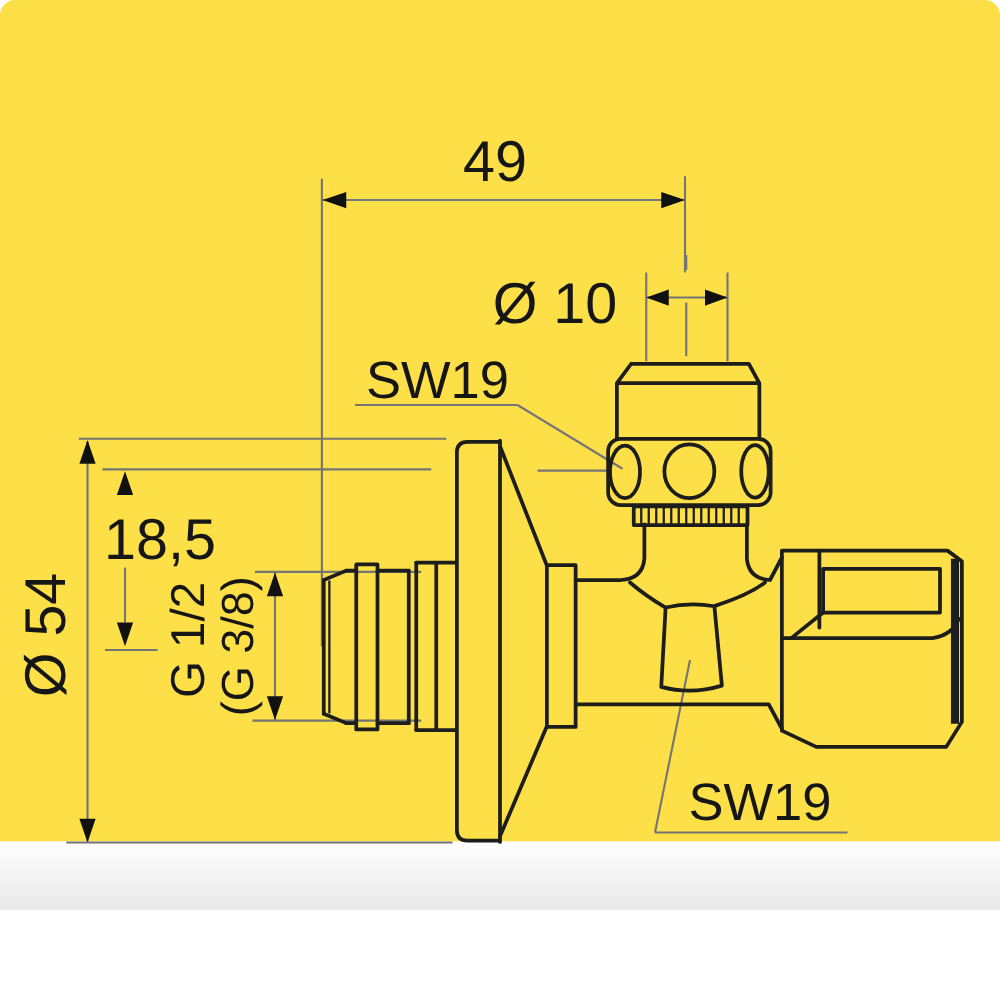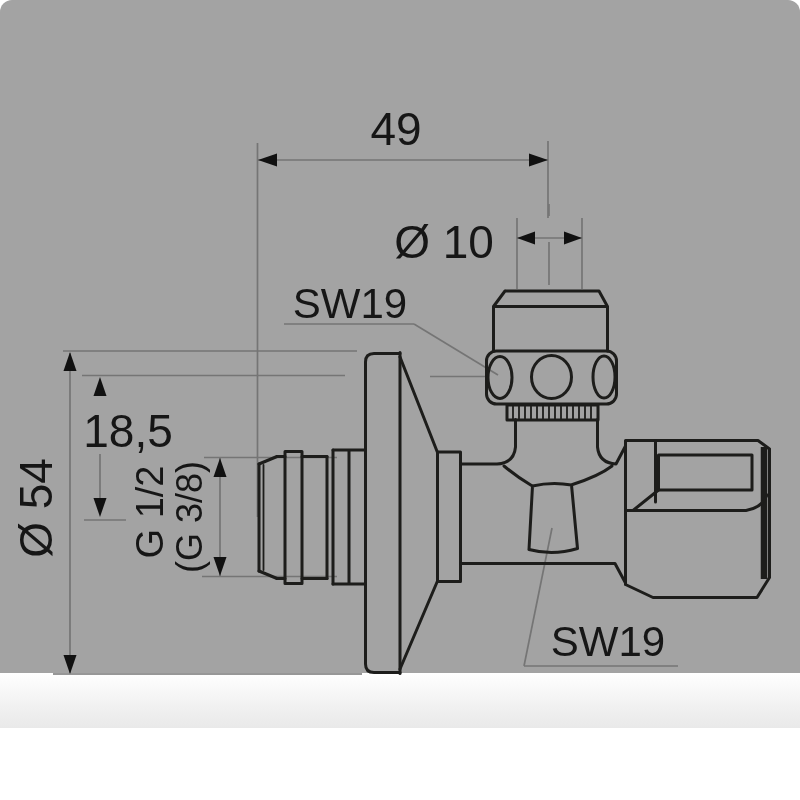--- a/index.html
+++ b/index.html
@@ -5,21 +5,21 @@
   html,body{margin:0;padding:0;}
   body{
     width:800px;height:800px;
     background:#ffffff;
     font-family:"Liberation Sans", sans-serif;
     overflow:hidden;
   }
   .canvas{
     position:relative;
     width:800px;height:700px;
-    background:#a3a3a3;
+    background:#fde047;
     border-radius:12px;
   }
   svg{display:block;}
   text{
     fill:#161616;
     font-family:"Liberation Sans", sans-serif;
   }
   .dim-text{font-size:46px;}
   .dim-text-small{font-size:42px;}
   .thread-text{font-size:38px;}

